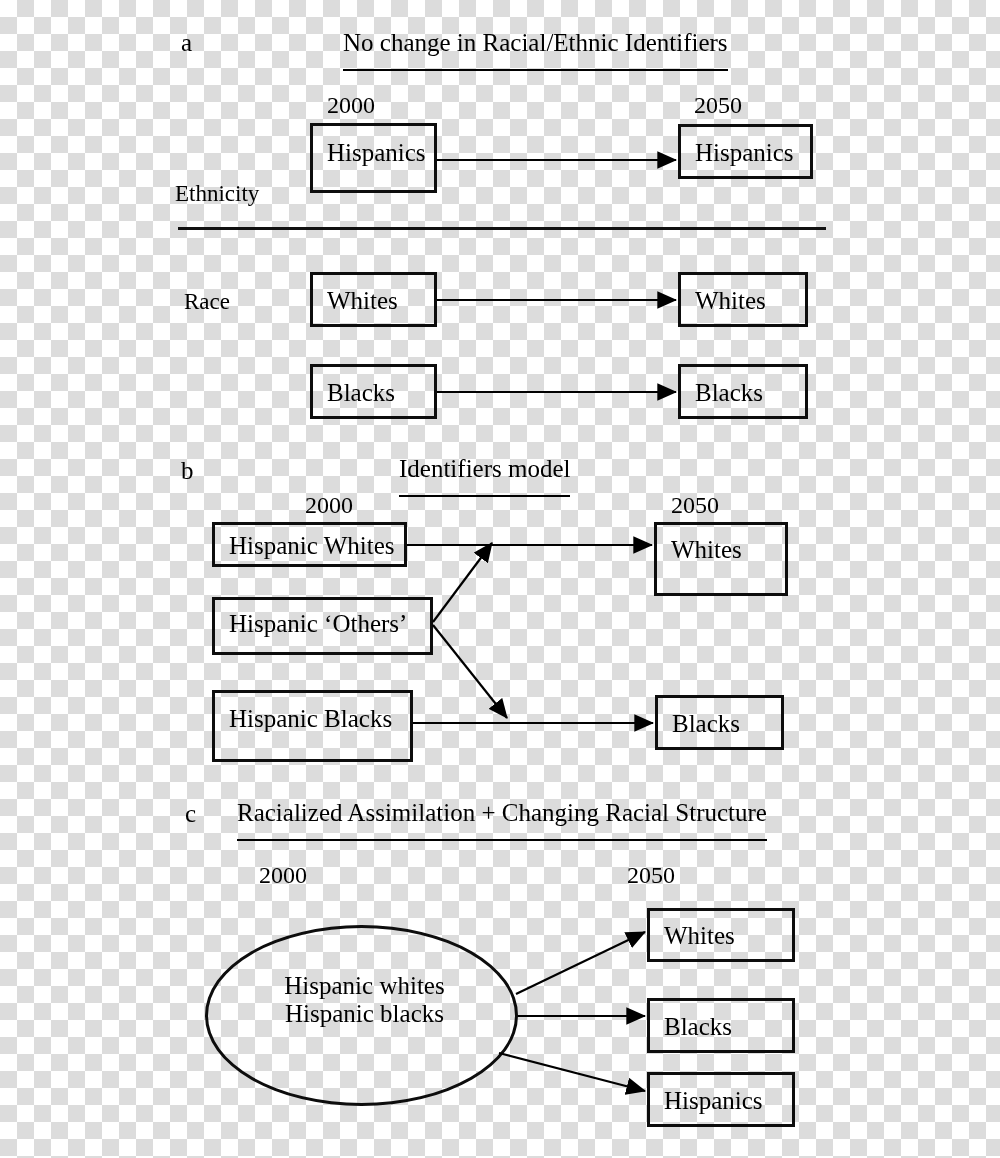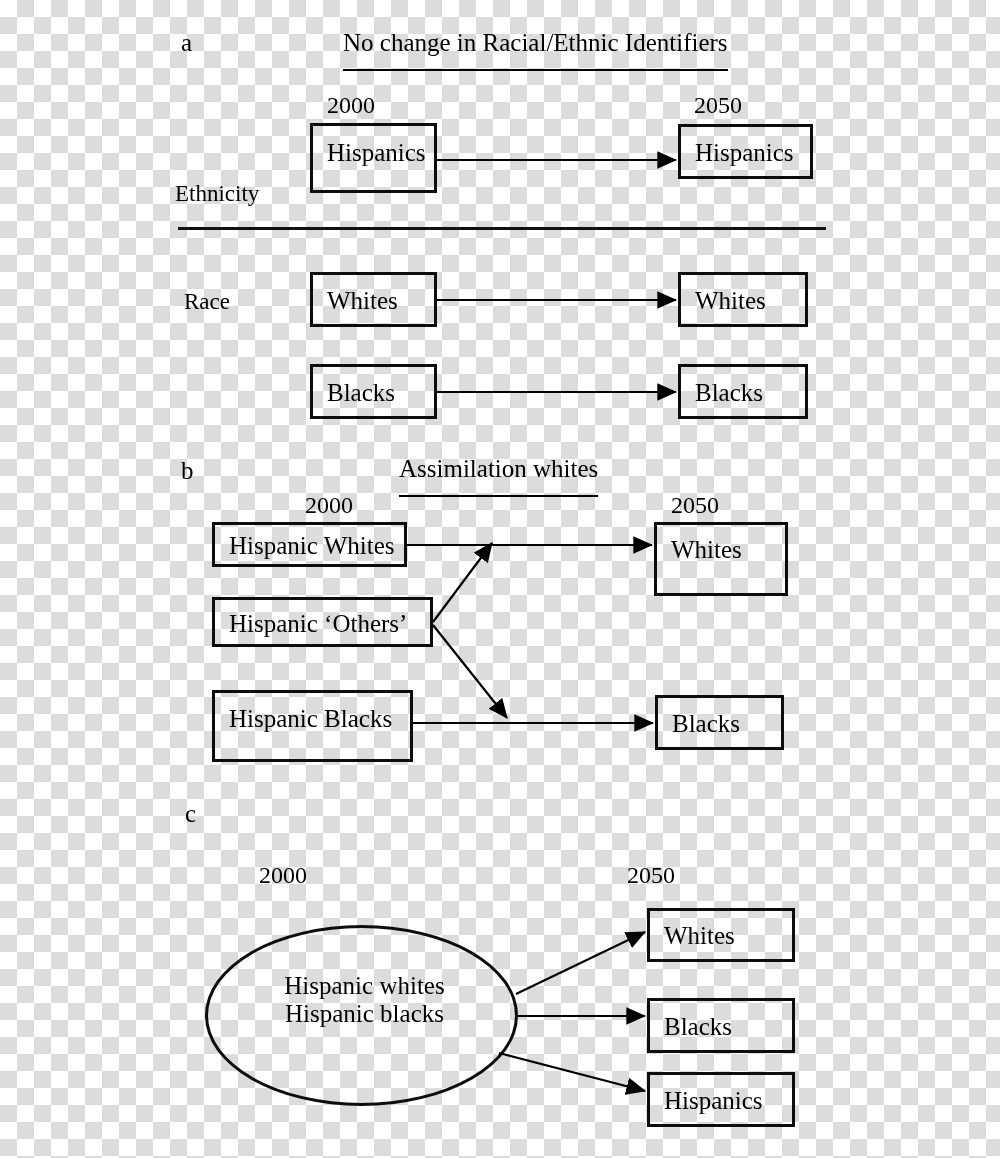--- a/index.html
+++ b/index.html
@@ -115,43 +115,44 @@
   </div>
 
   <div class="abs node-box" style="left:310px; top:364px; width:127px; height:55px;">
     <span class="node-text" style="top:13px;">Blacks</span>
   </div>
   <div class="abs node-box" style="left:678px; top:364px; width:130px; height:55px;">
     <span class="node-text" style="top:13px;">Blacks</span>
   </div>
 
   <div class="abs panel-letter" style="left:181px; top:458px;">b</div>
-  <div class="abs panel-title" style="left:399px; top:456px;">Assimilation whites</div>
+  <div class="abs panel-title" style="left:399px; top:456px;">Identifiers model</div>
 
   <div class="abs year-label" style="left:305px; top:493px;">2000</div>
   <div class="abs year-label" style="left:671px; top:493px;">2050</div>
 
   <div class="abs node-box" style="left:212px; top:522px; width:195px; height:45px;">
     <span class="node-text" style="top:8px;">Hispanic Whites</span>
   </div>
-  <div class="abs node-box" style="left:212px; top:597px; width:221px; height:50px;">
+  <div class="abs node-box" style="left:212px; top:597px; width:221px; height:58px;">
     <span class="node-text" style="top:11px;">Hispanic ‘Others’</span>
   </div>
   <div class="abs node-box" style="left:212px; top:690px; width:201px; height:72px;">
     <span class="node-text" style="top:13px;">Hispanic Blacks</span>
   </div>
 
   <div class="abs node-box" style="left:654px; top:522px; width:134px; height:74px;">
     <span class="node-text" style="top:12px;">Whites</span>
   </div>
   <div class="abs node-box" style="left:655px; top:695px; width:129px; height:55px;">
     <span class="node-text" style="top:13px;">Blacks</span>
   </div>
 
   <div class="abs panel-letter" style="left:185px; top:801px;">c</div>
+  <div class="abs panel-title" style="left:237px; top:800px;">Racialized Assimilation + Changing Racial Structure</div>
 
   <div class="abs year-label" style="left:259px; top:863px;">2000</div>
   <div class="abs year-label" style="left:627px; top:863px;">2050</div>
 
   <div class="abs ellipse" style="left:205px; top:925px; width:313px; height:181px;">
     <div class="ellipse-text" style="left:0; top:44px; width:313px;">
       <div>Hispanic whites</div>
       <div>Hispanic blacks</div>
     </div>
   </div>

